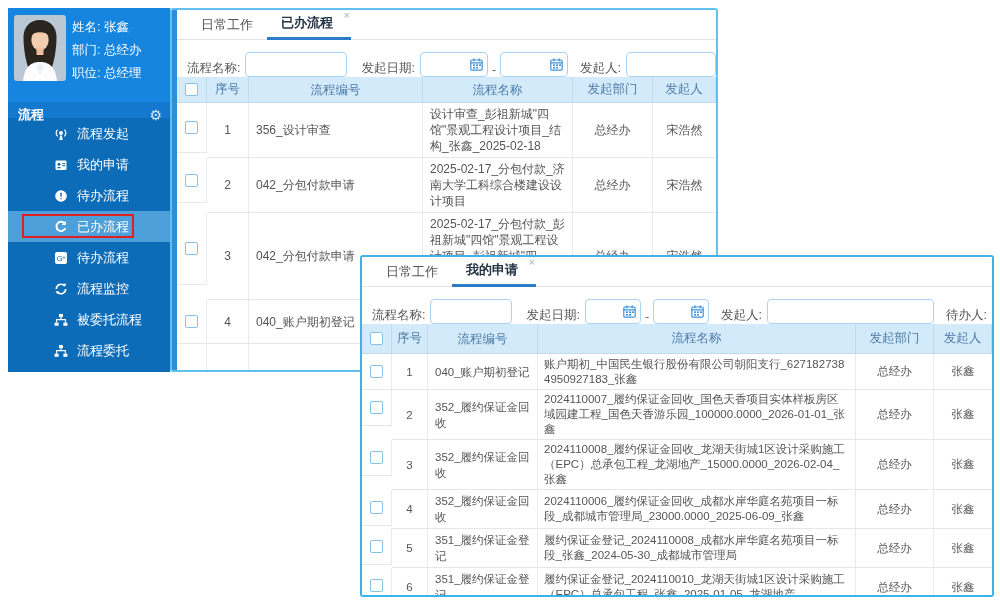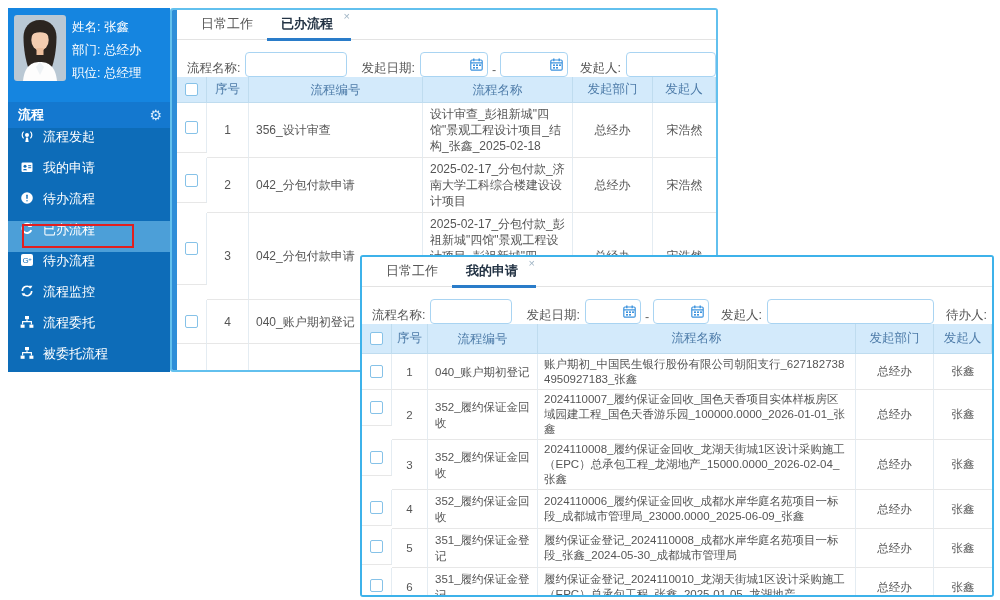--- a/index.html
+++ b/index.html
@@ -4,37 +4,37 @@
 <style>
   * { margin:0; padding:0; box-sizing:border-box; }
   html,body { width:1000px; height:600px; background:#fff; font-family:"Liberation Sans","DejaVu Sans",sans-serif; }
   #stage { position:relative; width:1000px; height:600px; background:#fff; overflow:hidden; }
 
   
   .sidebar { position:absolute; left:8px; top:8px; width:162px; height:364px; background:#0d6cb8; overflow:hidden; }
   .profile { position:relative; height:94px; background:#1585e0; }
   .photo { position:absolute; left:6px; top:7px; width:52px; height:66px; border-radius:3px; overflow:hidden; }
   .ptxt { position:absolute; left:64px; top:8px; color:#fff; font-size:12.5px; line-height:23px; white-space:nowrap; }
-  .sec-head { position:relative; height:26px; background:#1478cf; color:#fff; font-size:13px; font-weight:bold; line-height:26px; padding-left:10px; }
+  .sec-head { position:relative; height:16px; background:#1478cf; color:#fff; font-size:13px; font-weight:bold; line-height:26px; padding-left:10px; }
   .gear { position:absolute; right:8px; top:0; font-size:14px; color:#d8ecfb; font-weight:normal; cursor:pointer; }
   .menu { position:relative; }
-  .mi { position:relative; height:31px; display:flex; align-items:flex-start; color:#fff; font-size:13px; cursor:pointer; }
+  .mi { position:relative; height:31px; display:flex; align-items:center; color:#fff; font-size:13px; cursor:pointer;padding-left:34px; }
   .mi .ic { width:15px; height:15px; margin:0 9px 0 11px; flex:0 0 auto; display:flex; align-items:center; justify-content:center; }
   .mi.sel { background:#4c9fd8; }
   .redbox { position:absolute; left:14px; top:3px; width:112px; height:24px; border:2px solid #e21f1f; pointer-events:none; }
 
   
   .win { position:absolute; background:#fff; border-radius:3px; overflow:hidden; }
   #win1 { left:170px; top:8px; width:548px; height:364px; border:2px solid #62c0ee; }
   #win1 .lstrip { position:absolute; left:0; top:0; bottom:0; width:5px; background:#2e8ed8; }
   #win1 .content { position:absolute; left:5px; top:0; width:539px; height:360px; }
   #win2 { left:360px; top:255px; width:634px; height:342px; border:2px solid #3db2ea; z-index:5; }
   #win2 .content { position:absolute; left:0; top:0; width:630px; height:338px; }
 
-  .tabbar { height:30px; border-bottom:1px solid #e3e3e3; display:flex; align-items:flex-start; padding-left:10px; background:#fff; }
+  .tabbar { height:30px; border-bottom:1px solid #e3e3e3; display:flex; align-items:center; padding-left:10px; background:#fff; }
   .tab { position:relative; padding:0 14px; line-height:28px; font-size:13px; color:#555; cursor:pointer; }
   .tab.active { color:#243445; font-weight:bold; border-bottom:3px solid #2a7cc9; }
   .tab .x { position:absolute; right:1px; top:1px; font-size:11px; line-height:11px; color:#9fb4c4; font-weight:normal; cursor:pointer; }
   .tab.active span.lbl { margin-right:4px; }
 
   .filters { height:37px; display:flex; align-items:flex-end; font-size:12.5px; color:#555; white-space:nowrap; padding-left:10px; }
   .filters .lab { margin-right:5px; }
   .inp { height:25px; border:1px solid #a9d4f2; border-radius:4px; background:#fff; outline:none; font-size:12px; padding:0 5px; color:#333; }
   .datewrap { position:relative; display:inline-block; }
   .datewrap .inp { width:100%; padding-right:20px; }
@@ -151,32 +151,32 @@
       </div>
       <div class="mi">
         <span class="ic">
           <svg width="14" height="14" viewBox="0 0 14 14">
               <rect x="5" y="1" width="4" height="3.2" fill="#fff"></rect>
               <rect x="0.6" y="9.6" width="4" height="3.2" fill="#fff"></rect>
               <rect x="9.4" y="9.6" width="4" height="3.2" fill="#fff"></rect>
               <path d="M7 4.2v2.4 M2.6 9.6V6.6h8.8v3" stroke="#fff" stroke-width="1.1" fill="none"></path>
             </svg>
         </span>
-        <span class="lbl">流程委托</span>
+        <span class="lbl">被委托流程</span>
       </div>
       <div class="mi">
         <span class="ic">
           <svg width="14" height="14" viewBox="0 0 14 14">
               <rect x="5" y="1" width="4" height="3.2" fill="#fff"></rect>
               <rect x="0.6" y="9.6" width="4" height="3.2" fill="#fff"></rect>
               <rect x="9.4" y="9.6" width="4" height="3.2" fill="#fff"></rect>
               <path d="M7 4.2v2.4 M2.6 9.6V6.6h8.8v3" stroke="#fff" stroke-width="1.1" fill="none"></path>
             </svg>
         </span>
-        <span class="lbl">被委托流程</span>
+        <span class="lbl">流程委托</span>
       </div>
       <div class="mi">
 
         <span class="lbl">流程检索</span>
       </div>
     </div>
   </div>
 
   <div class="win" id="win1">
     <div class="lstrip"></div>

